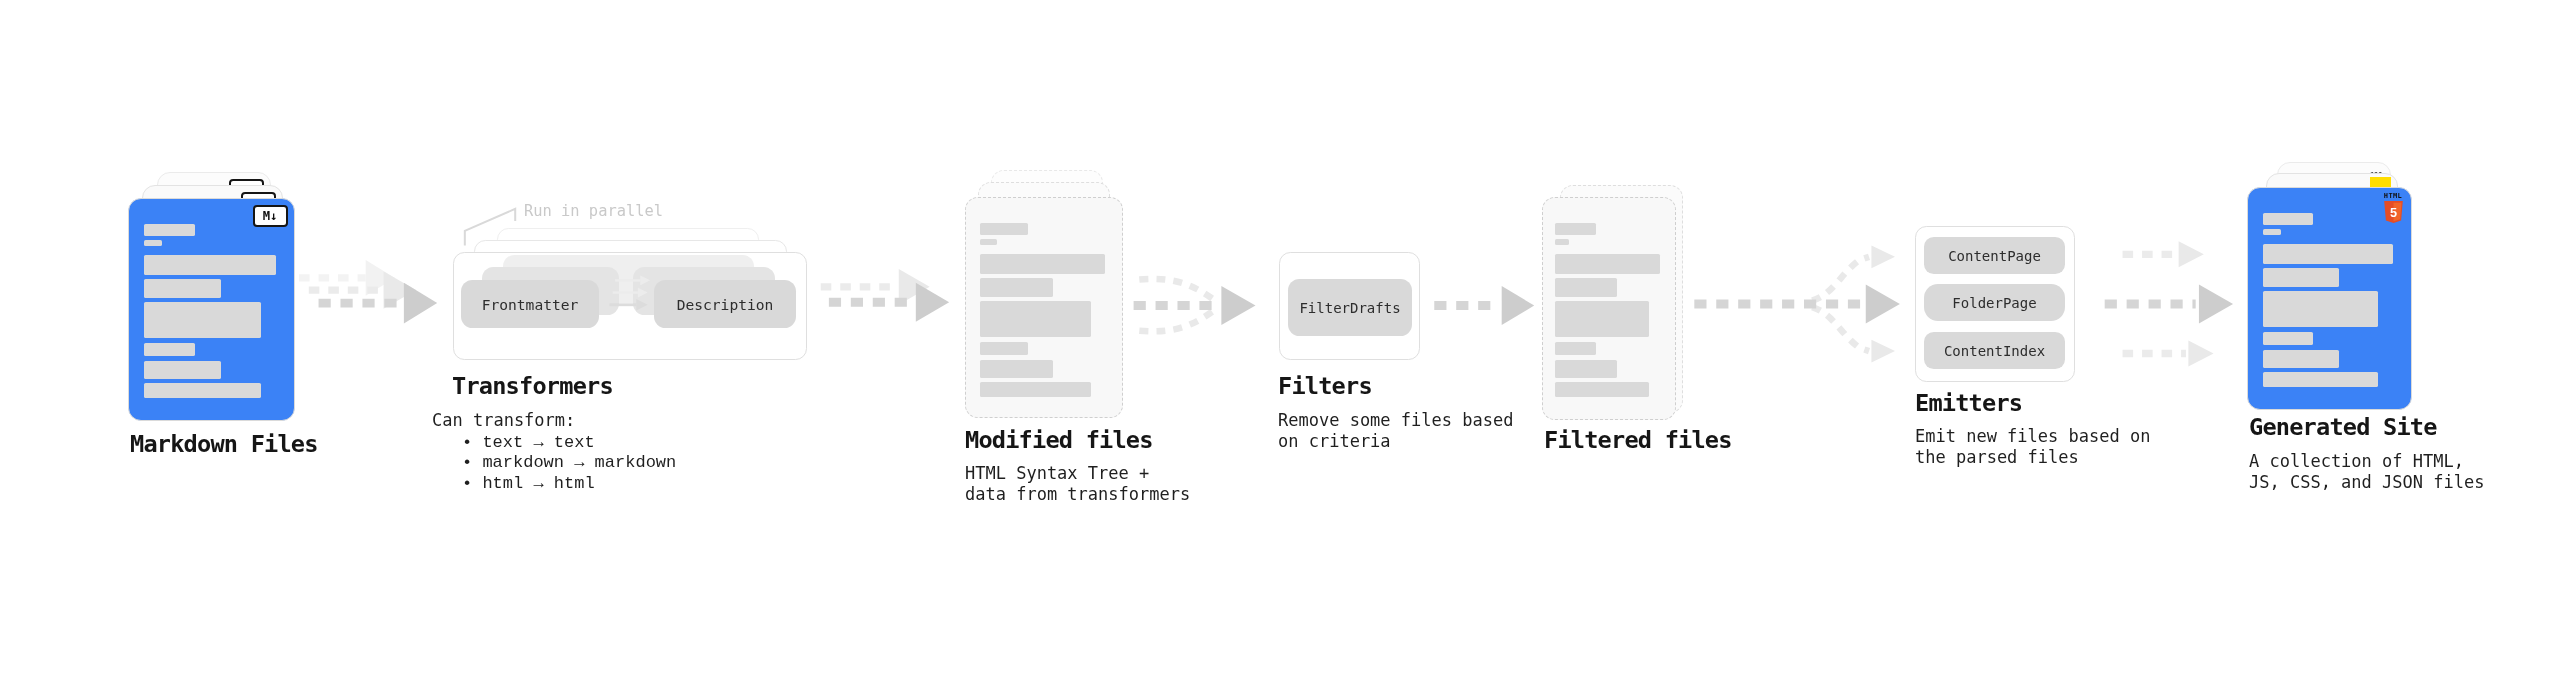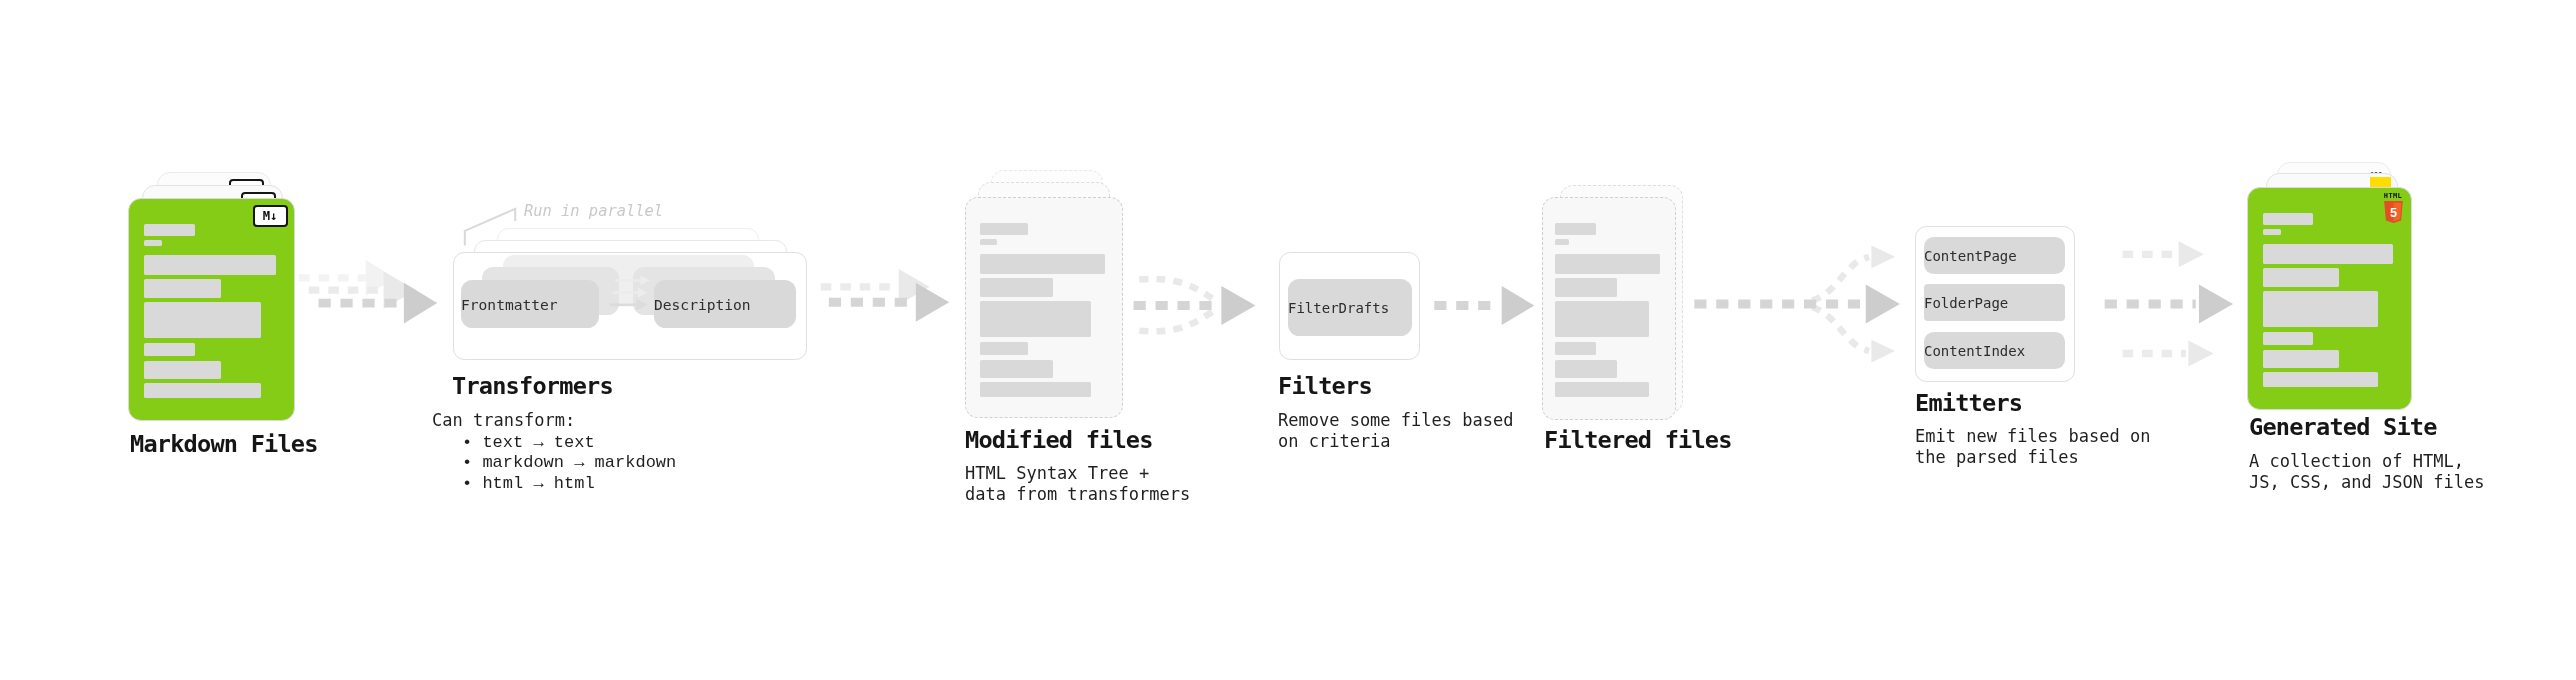--- a/index.html
+++ b/index.html
@@ -1,20 +1,20 @@
 <!DOCTYPE html>
 <html style="font-size:13px"><head>
 <meta charset="utf-8">
 <style>
   html,body{margin:0;padding:0;background:#fff;}
   .canvas{position:relative;width:2576px;height:681px;background:#ffffff;overflow:hidden;
     font-family:"DejaVu Sans Mono","Liberation Mono",monospace;color:#1a1a1a;}
   .arrows{position:absolute;left:0;top:0;z-index:10;pointer-events:none;}
   
-  .doc{position:absolute;background:#84cc16;border:1.6px solid #dadada;border-radius:13px;box-sizing:border-box;}
+  .doc{position:absolute;background:#3b82f6;border:1.6px solid #dadada;border-radius:13px;box-sizing:border-box;}
   .doc.l2{background:#fafafa;border-color:#e3e3e3;}
   .doc.l3{background:#fcfcfc;border-color:#ebebeb;}
   .doc.dashed{border:1.6px dashed #cfcfcf;background:#f8f8f8;}
   .doc.dashed.l2{border-color:#dedede;background:#fbfbfb;}
   .doc.dashed.l3{border-color:#e8e8e8;background:#fdfdfd;}
   .bar{position:absolute;left:9%;background:#d9d9d9;border-radius:1.6px;}
   .b1{top:25px;width:31%;height:12.2px}.b2{top:41px;width:11%;height:5.7px}
   .b3{top:56px;width:80%;height:19.5px}.b4{top:80px;width:47%;height:18.7px}
   .b5{top:103px;width:71%;height:36px}.b6{top:144px;width:31%;height:13px}
   .b7{top:162px;width:47%;height:18px}.b8{top:184px;width:71%;height:15.4px}
@@ -26,28 +26,28 @@
   .html5-label{font-size:7px;font-weight:700;letter-spacing:0.4px;color:#111;line-height:7.3px;}
   .jsicon{position:absolute;top:3.3px;right:6.5px;width:20.3px;height:12.2px;background:#fd0;}
   .cssicon{position:absolute;top:2.4px;right:4.9px;width:18px;text-align:center;}
   .css-label{font-size:6.5px;font-weight:800;letter-spacing:0.4px;color:#111;line-height:6.5px;}
   .css-bar{display:block;height:2.4px;background:#2965f1;margin-top:0.8px;}
   
   .panel{position:absolute;background:#fff;border:1.6px solid #dfdfdf;border-radius:11.4px;box-sizing:border-box;}
   .panel.l2{border-color:#e7e7e7;}
   .panel.l3{border-color:#efefef;}
   .pill{position:absolute;background:#d9d9d9;border-radius:11.4px;display:flex;align-items:center;
-    justify-content:flex-start;font-size:14.6px;color:#2d2d2d;z-index:3;}
+    justify-content:center;font-size:14.6px;color:#2d2d2d;z-index:3;}
   .pill.l2{background:#e4e4e4;z-index:2;}
   .pill.l3{background:#efefef;z-index:1;}
   
   .title{position:absolute;font-size:23.6px;font-weight:700;line-height:1;letter-spacing:-0.8px;color:#161616;white-space:nowrap;}
   .desc{position:absolute;font-size:17px;line-height:21px;color:#1f1f1f;white-space:pre-line;}
   .bullets{position:absolute;font-size:17px;line-height:20.3px;color:#1f1f1f;font-family:Liberation Mono, monospace;}
-  .note{position:absolute;font-size:15.4px;color:#c9c9c9;line-height:1;white-space:nowrap;font-style:italic;}
+  .note{position:absolute;font-size:15.4px;color:#c9c9c9;line-height:1;white-space:nowrap;}
 </style>
 </head>
 <body>
 
 <div class="canvas">
 
   <div class="doc l3" style="left:157px;top:172px;width:114px;height:216px">
     <div class="mdicon">
         <span>M↓</span>
       </div>
@@ -131,21 +131,21 @@
       <i class="bar b6"></i>
     <i class="bar b7"></i>
       <i class="bar b8"></i>
   </div>
   <div class="title" style="left:1544px;top:429px">Filtered files</div>
 
   <div class="panel" style="left:1915px;top:226px;width:160px;height:156px"></div>
   <div class="pill" style="left:1924px;top:237px;width:141px;height:37px;font-size:14px;border-radius:9.8px">
       <span>ContentPage</span>
     </div>
-  <div class="pill" style="left:1924px;top:284px;width:141px;height:37px;font-size:14px;border-radius:4px">
+  <div class="pill" style="left:1924px;top:284px;width:141px;height:37px;font-size:14px;border-radius:14px">
       <span>FolderPage</span>
     </div>
   <div class="pill" style="left:1924px;top:332px;width:141px;height:37px;font-size:14px;border-radius:9.8px">
       <span>ContentIndex</span>
     </div>
   <div class="title" style="left:1915px;top:392px">Emitters</div>
   <div class="desc" style="left:1915px;top:426px">Emit new files based on
 the parsed files</div>
 
   <div class="doc l3" style="left:2277px;top:162px;width:114px;height:216px">

